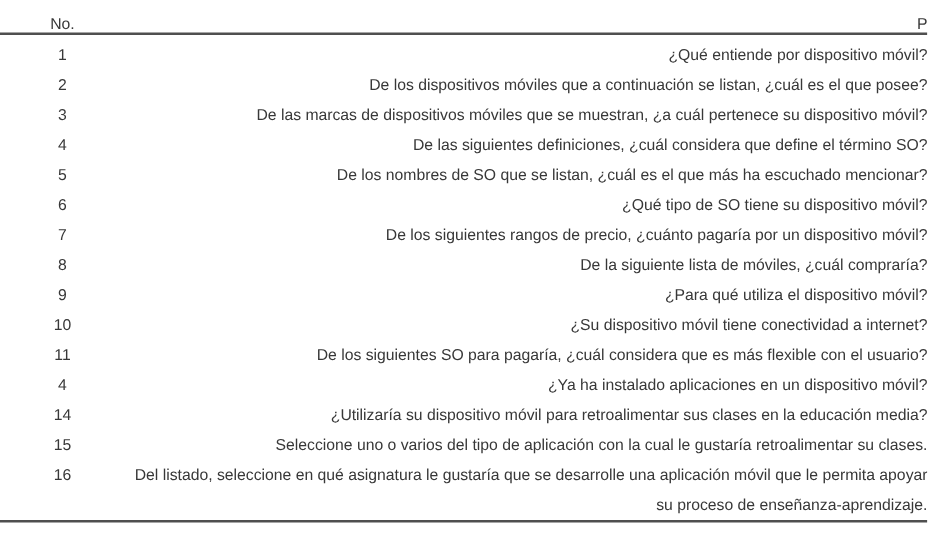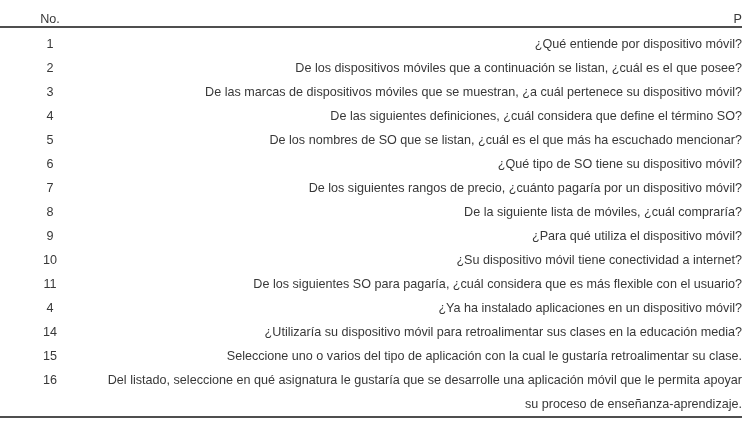--- a/index.html
+++ b/index.html
@@ -126,21 +126,21 @@
         <tr>
     <td class="no-cell">4</td>
     <td class="q-cell">¿Ya ha instalado aplicaciones en un dispositivo móvil?</td>
   </tr>
         <tr>
     <td class="no-cell">14</td>
     <td class="q-cell">¿Utilizaría su dispositivo móvil para retroalimentar sus clases en la educación media?</td>
   </tr>
         <tr>
     <td class="no-cell">15</td>
-    <td class="q-cell">Seleccione uno o varios del tipo de aplicación con la cual le gustaría retroalimentar su clase.</td>
+    <td class="q-cell">Seleccione uno o varios del tipo de aplicación con la cual le gustaría retroalimentar su clases.</td>
   </tr>
         <tr>
     <td class="no-cell">16</td>
     <td class="q-cell">Del listado, seleccione en qué asignatura le gustaría que se desarrolle una aplicación móvil que le permita apoyar su proceso de enseñanza-aprendizaje.</td>
   </tr>
       </tbody>
   </table>
 </div>
 
 </body></html>

